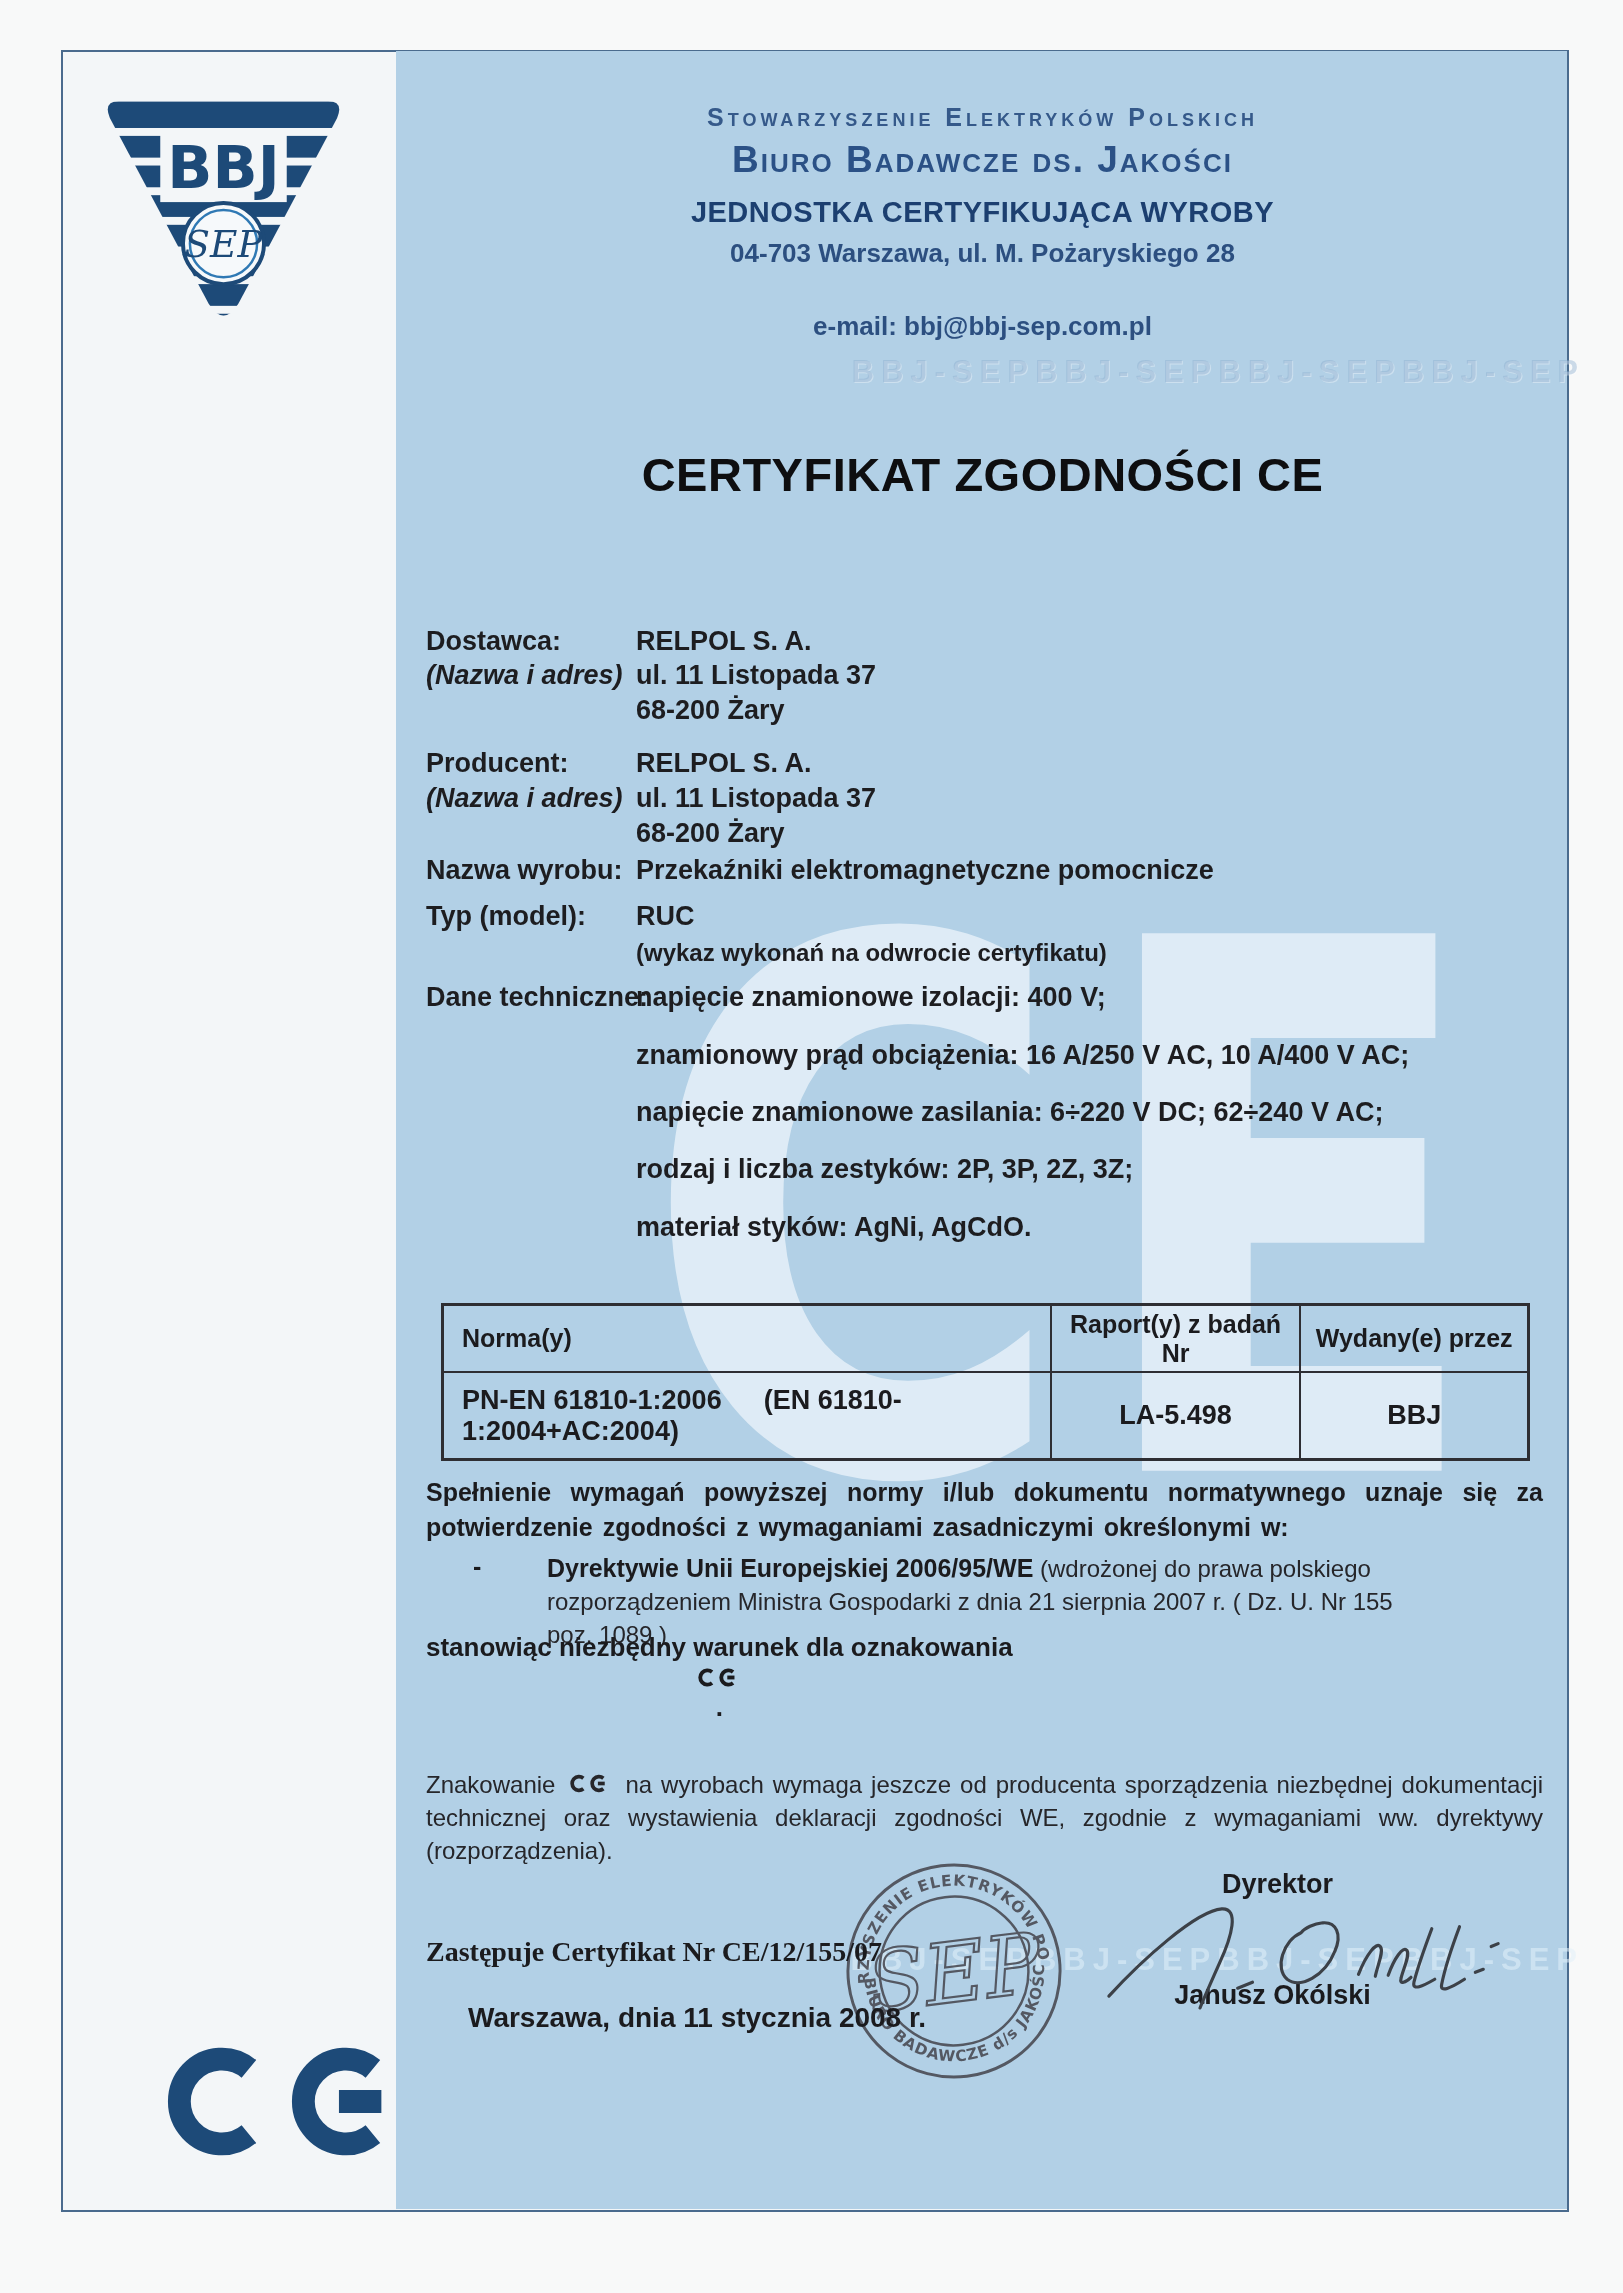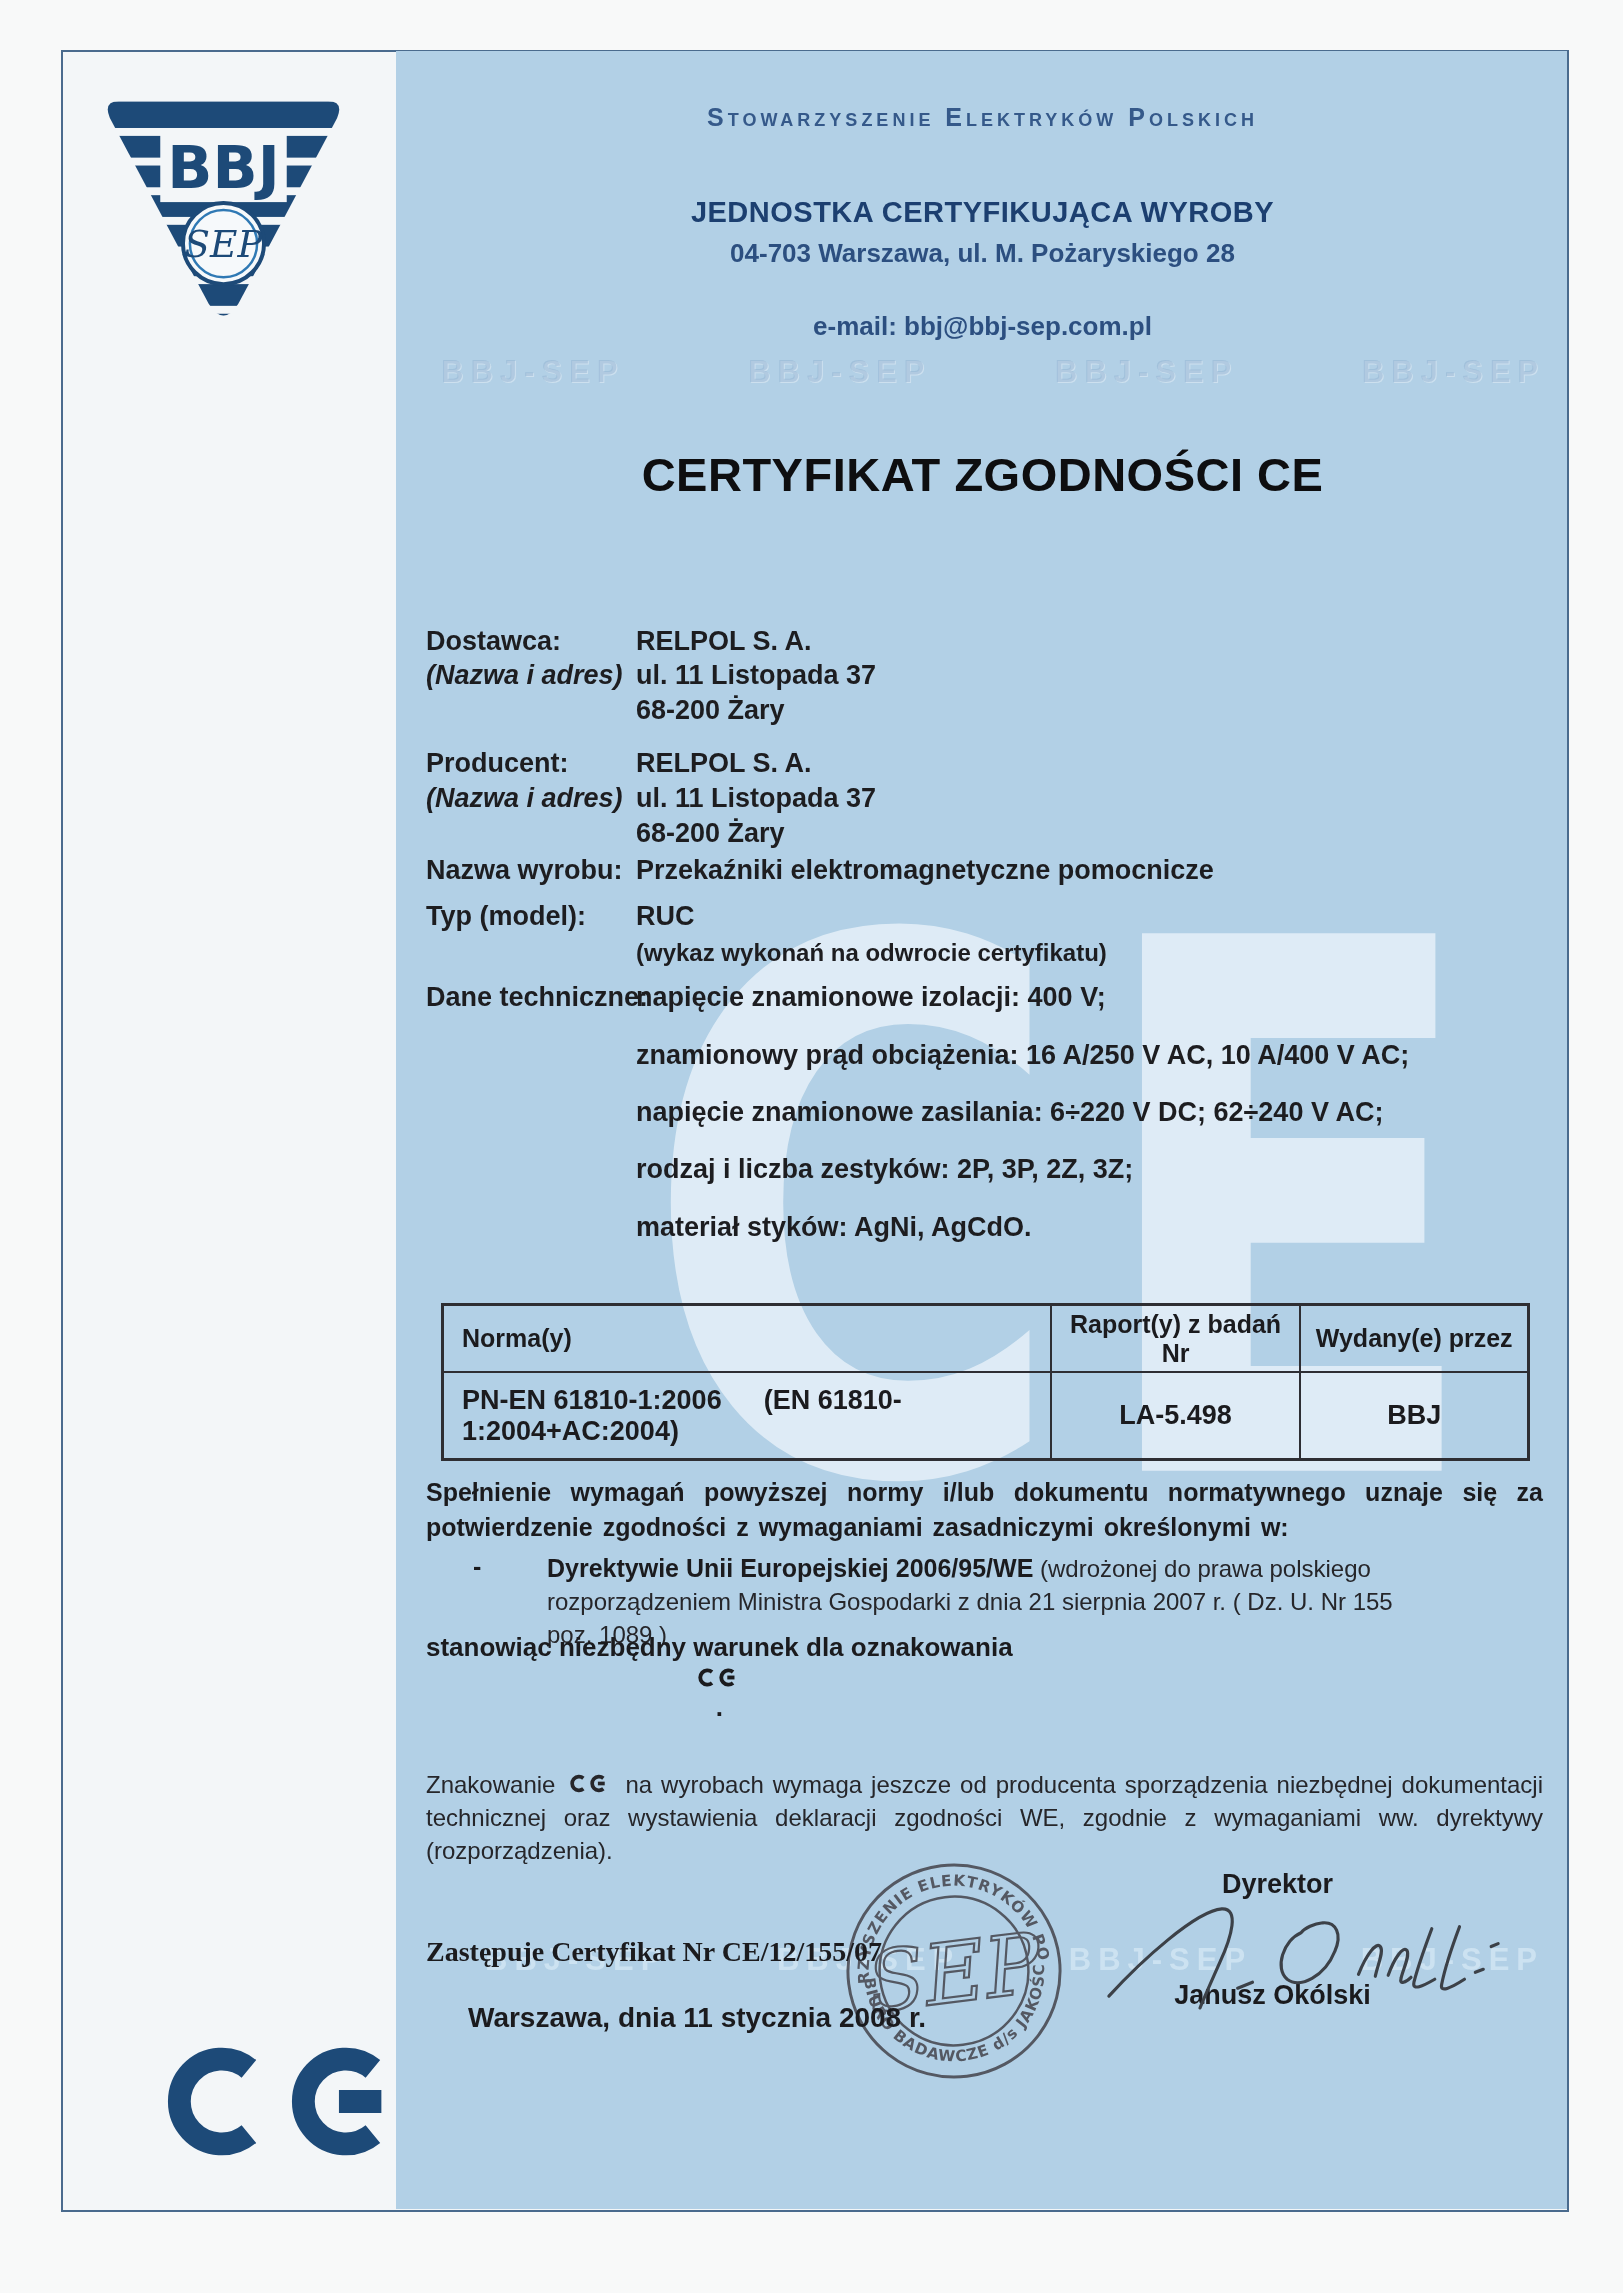--- a/index.html
+++ b/index.html
@@ -4,21 +4,21 @@
 <style>
   html,body{margin:0;padding:0;}
   body{background:#e9eaea;font-family:"Liberation Sans",sans-serif;}
   .page{position:relative;width:1624px;height:2294px;background:#f8f9f9;overflow:hidden;margin:0 auto;}
   .frame{position:absolute;left:61px;top:50px;width:1508px;height:2162px;border:2px solid #4a6b8e;background:#f3f6f8;box-sizing:border-box;}
   .bluepanel{position:absolute;left:396px;top:51px;width:1171px;height:2158px;background:#b2d0e6;}
   .abs{position:absolute;}
   
   .ce-wm{position:absolute;left:642px;top:921px;font-family:"DejaVu Sans",sans-serif;font-weight:bold;font-size:723px;line-height:0.8;letter-spacing:28px;color:rgba(248,252,255,0.62);transform:scale(0.80,1.02);transform-origin:0 0;z-index:1;}
   
-  .wm-row{position:absolute;display:flex;justify-content:space-between;font-weight:bold;font-size:31px;letter-spacing:7px;color:rgba(138,172,204,0.42);text-shadow:1px 1px 0 rgba(255,255,255,0.35);z-index:1;}
+  .wm-row{position:absolute;display:flex;justify-content:flex-end;font-weight:bold;font-size:31px;letter-spacing:7px;color:rgba(138,172,204,0.42);text-shadow:1px 1px 0 rgba(255,255,255,0.35);z-index:1;margin-left:40px;}
   .wm-row.light{color:rgba(225,240,250,0.55);text-shadow:none;}
   
   .hdr{position:absolute;left:406px;width:1153px;text-align:center;z-index:2;}
   .hdr-org{font-variant:small-caps;font-weight:bold;font-size:25px;letter-spacing:4px;color:#35598a;}
   .hdr-office{font-variant:small-caps;font-weight:bold;font-size:37px;letter-spacing:2px;color:#2b5186;}
   .hdr-unit{font-weight:bold;font-size:29px;color:#1c3f70;letter-spacing:0.5px;}
   .hdr-line{font-weight:bold;font-size:26px;color:#2c4f80;}
   .title{position:absolute;left:406px;width:1153px;text-align:center;font-weight:bold;font-size:47px;color:#0e0e10;letter-spacing:0.5px;z-index:2;}
   .certno{position:absolute;left:406px;width:1153px;text-align:center;font-weight:bold;font-size:31px;color:#101012;z-index:2;}
   
@@ -95,20 +95,21 @@
       <rect x="0" y="229" width="252" height="19" fill="#1d4a78"></rect>
     </g>
     <rect x="62" y="44" width="128" height="72" fill="#f3f6f8"></rect>
     <text x="126" y="102" text-anchor="middle" font-family="DejaVu Sans, sans-serif" font-weight="bold" font-size="60" fill="#1d4a78">BBJ</text>
     <circle cx="126" cy="158" r="41" fill="#f6f9fb" stroke="#1d4a78" stroke-width="4"></circle>
     <circle cx="126" cy="158" r="34" fill="none" stroke="#2f79b4" stroke-width="2.5"></circle>
     <text x="126" y="172" text-anchor="middle" font-family="DejaVu Serif, serif" font-style="italic" font-size="38" fill="#1d4a78">SEP</text>
   </svg>
 
   <div class="hdr hdr-org" style="top:103px;">Stowarzyszenie Elektryków Polskich</div>
+  <div class="hdr hdr-office" style="top:139px;">Biuro Badawcze ds. Jakości</div>
   <div class="hdr hdr-unit" style="top:196px;">JEDNOSTKA CERTYFIKUJĄCA WYROBY</div>
   <div class="hdr hdr-line" style="top:238px;">04-703 Warszawa, ul. M. Pożaryskiego 28</div>
   <div class="hdr hdr-line" style="top:311px;">e-mail: bbj@bbj-sep.com.pl</div>
 
   <div class="title" style="top:447px;">CERTYFIKAT ZGODNOŚCI CE</div>
 
   <div class="flabel" style="top:626px;">Dostawca:</div>
   <div class="flabel fsub" style="top:660px;">(Nazwa i adres)</div>
   <div class="fval" style="top:626px;">RELPOL S. A.</div>
   <div class="fval" style="top:660px;">ul. 11 Listopada 37</div>

